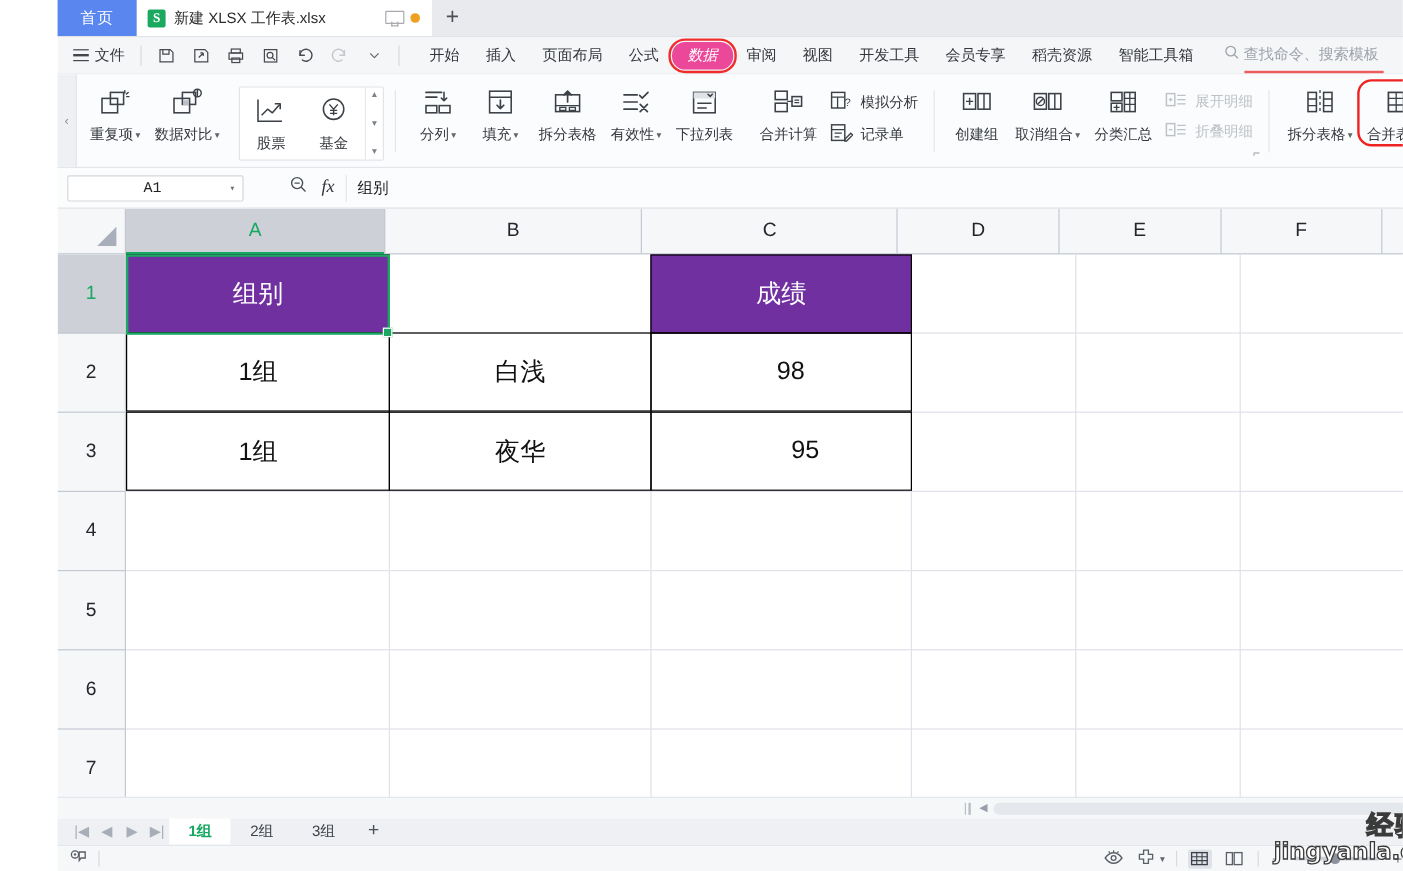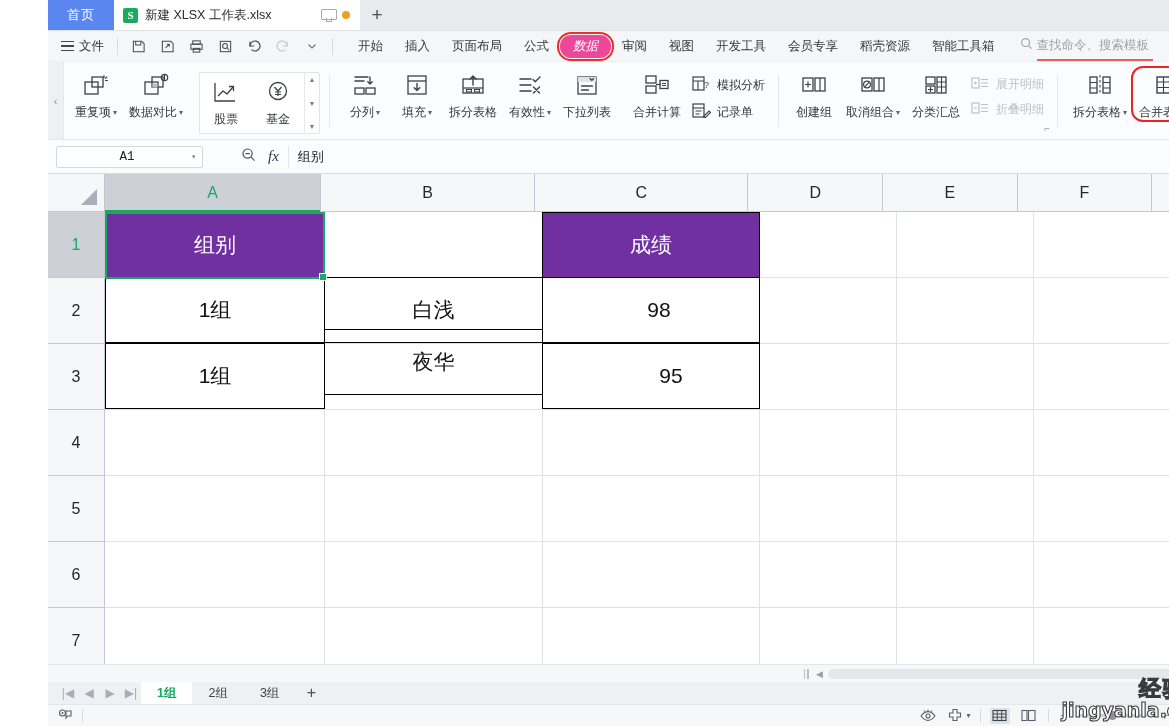--- a/index.html
+++ b/index.html
@@ -648,21 +648,21 @@
       <div class="gridline-h" style="top:461px"></div>
 
       <div class="cell hdr bordered" style="left:0; top:0; width:220px; height:66px;">组别</div>
       <div class="cell hdr bordered" style="left:437px; top:0; width:218px; height:66px;">成绩</div>
 
       <div class="cell bordered" style="left:0; top:65px; width:220px; height:66px;">1组</div>
       <div class="cell bordered" style="left:219px; top:65px; width:219px; height:66px;">白浅</div>
       <div class="cell bordered" style="left:437px; top:65px; width:218px; height:66px;padding-left:16px;">98</div>
 
       <div class="cell bordered" style="left:0; top:131px; width:220px; height:66px;">1组</div>
-      <div class="cell bordered" style="left:219px; top:117px; width:219px; height:66px;">夜华</div>
+      <div class="cell bordered" style="left:219px; top:131px; width:219px; height:66px;">夜华</div>
       <div class="cell bordered" style="left:437px; top:131px; width:218px; height:66px;padding-left:40px;">95</div>
 
       <div class="selbox" style="left:0; top:0; width:220px; height:67px;"></div>
     </div>
   </div>
 
   <div class="hscroll">
     <div class="spacer"></div>
     <div class="grip">
         <i></i>

